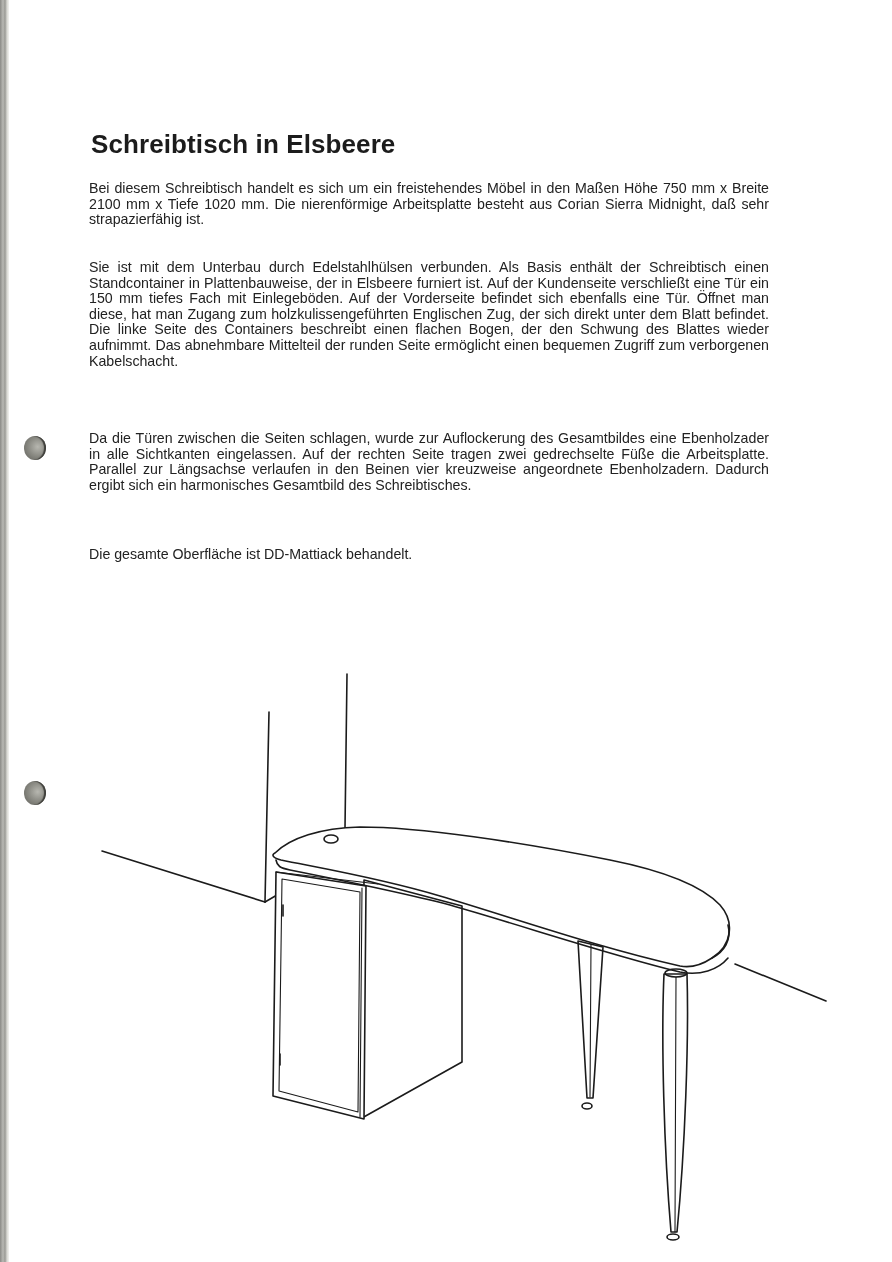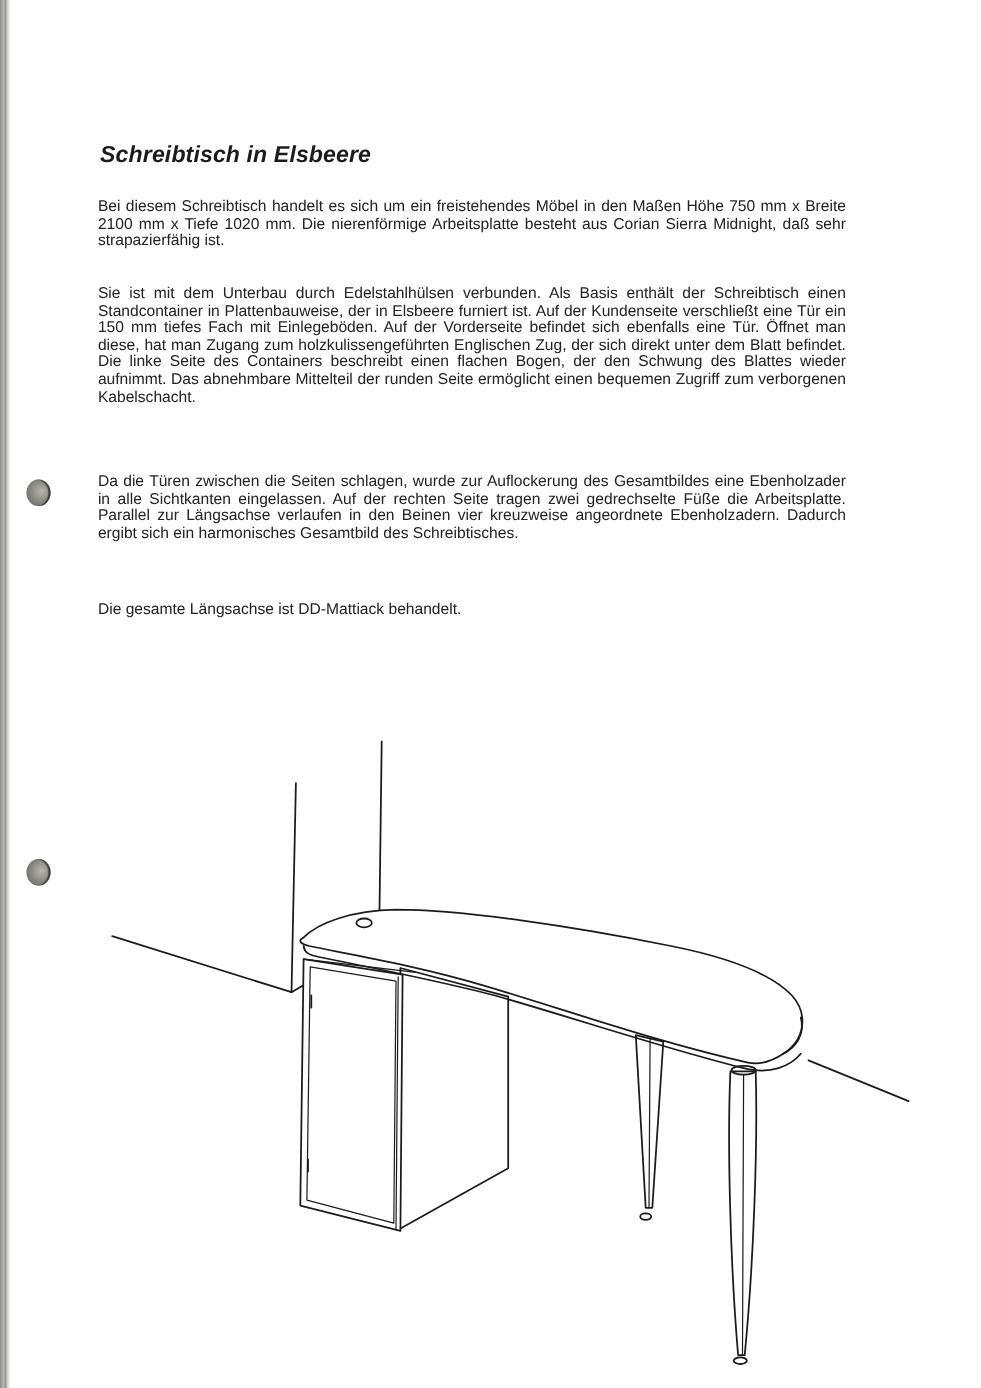--- a/index.html
+++ b/index.html
@@ -31,23 +31,22 @@
       background: radial-gradient(circle at 62% 45%, #b7b7b0 0%, #8d8d86 45%, #5e5e58 100%);
       box-shadow: -2px 0 1px #3e3e3a inset;
     }
     .punch-hole.top { left: 24px; top: 436px; }
     .punch-hole.bottom { left: 24px; top: 781px; }
 
     .page-title {
       position: absolute;
       left: 91px;
       top: 129px;
-      font-size: 21px;
+      font-size: 26px;
       font-weight: bold;
-      font-style: italic;
       color: #1c1c1c;
       letter-spacing: 0.1px;
       margin: 0;
     }
     .paragraph {
       position: absolute;
       left: 89px;
       width: 680px;
       font-size: 14.2px;
       line-height: 15.6px;
@@ -83,21 +82,21 @@
 
 <div class="binder-edge"></div>
 <div class="punch-hole top"></div>
 <div class="punch-hole bottom"></div>
 
 <h1 class="page-title">Schreibtisch in Elsbeere</h1>
 
 <p class="paragraph p1">Bei diesem Schreibtisch handelt es sich um ein freistehendes Möbel in den Maßen Höhe 750 mm x Breite 2100 mm x Tiefe 1020 mm. Die nierenförmige Arbeitsplatte besteht aus Corian Sierra Midnight, daß sehr strapazierfähig ist.</p>
 <p class="paragraph p2">Sie ist mit dem Unterbau durch Edelstahlhülsen verbunden. Als Basis enthält der Schreibtisch einen Standcontainer in Plattenbauweise, der in Elsbeere furniert ist. Auf der Kundenseite verschließt eine Tür ein 150 mm tiefes Fach mit Einlegeböden. Auf der Vorderseite befindet sich ebenfalls eine Tür. Öffnet man diese, hat man Zugang zum holzkulissengeführten Englischen Zug, der sich direkt unter dem Blatt befindet. Die linke Seite des Containers beschreibt einen flachen Bogen, der den Schwung des Blattes wieder aufnimmt. Das abnehmbare Mittelteil der runden Seite ermöglicht einen bequemen Zugriff zum verborgenen Kabelschacht.</p>
 <p class="paragraph p3">Da die Türen zwischen die Seiten schlagen, wurde zur Auflockerung des Gesamtbildes eine Ebenholzader in alle Sichtkanten eingelassen. Auf der rechten Seite tragen zwei gedrechselte Füße die Arbeitsplatte. Parallel zur Längsachse verlaufen in den Beinen vier kreuzweise angeordnete Ebenholzadern. Dadurch ergibt sich ein harmonisches Gesamtbild des Schreibtisches.</p>
-<p class="paragraph p4">Die gesamte Längsachse ist DD-Mattiack behandelt.</p>
+<p class="paragraph p4">Die gesamte Oberfläche ist DD-Mattiack behandelt.</p>
 
 <svg class="drawing" viewBox="0 640 892 622" xmlns="http://www.w3.org/2000/svg">
 
   <g>
     <line x1="269" y1="712" x2="265" y2="902"></line>
     <line x1="347" y1="674" x2="345" y2="828"></line>
     <line x1="102" y1="851" x2="265" y2="902"></line>
     <line x1="265" y1="902" x2="277" y2="895"></line>
     <line x1="735" y1="964" x2="826" y2="1001"></line>
   </g>

